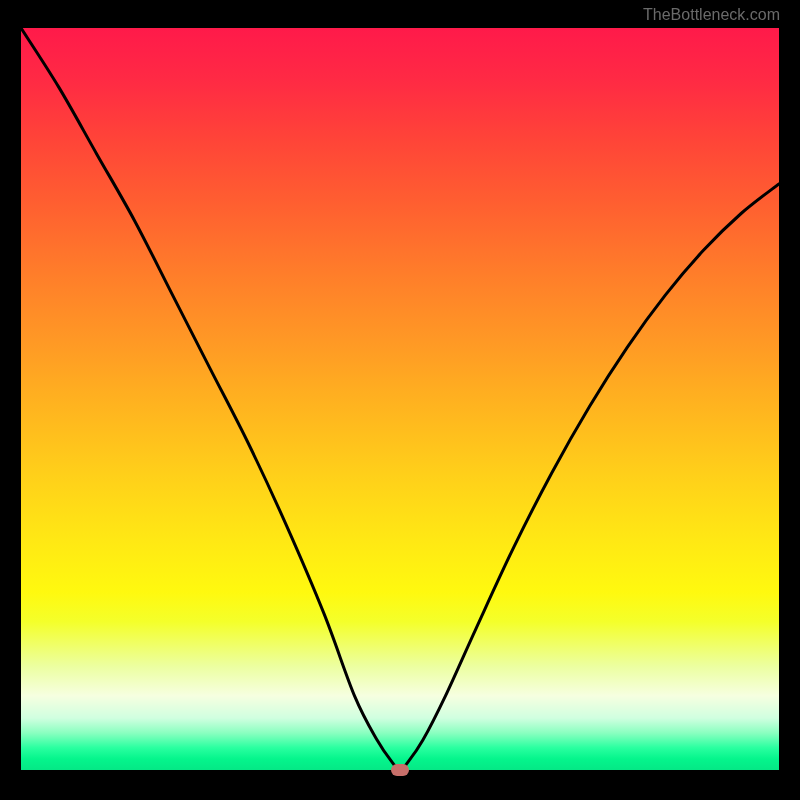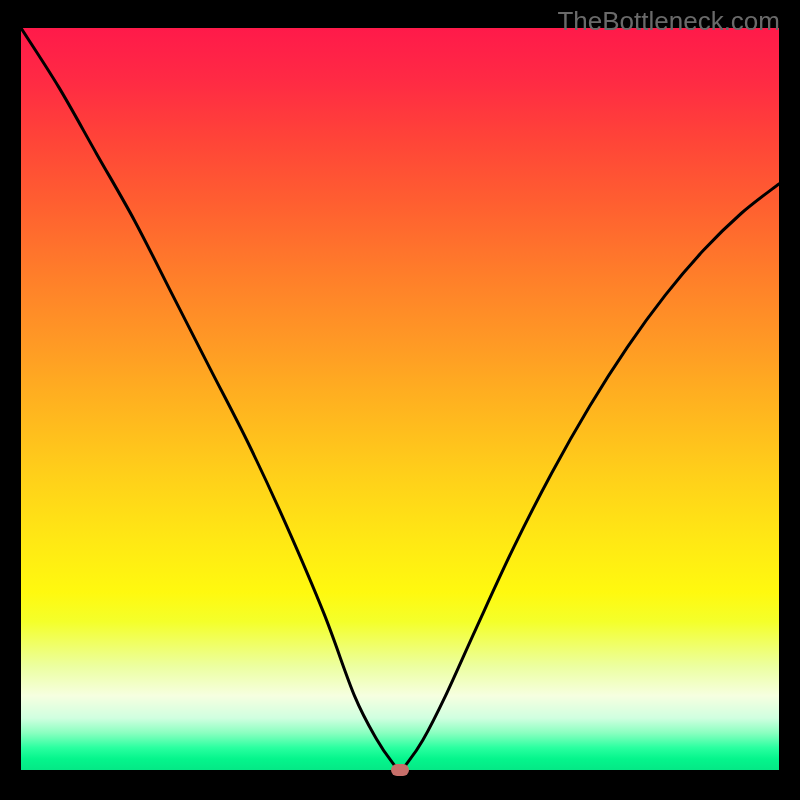--- a/index.html
+++ b/index.html
@@ -9,21 +9,21 @@
     height: 800px;
     background: #000;
     position: relative;
     font-family: Arial, sans-serif;
   }
   .watermark {
     position: absolute;
     top: 6px;
     right: 20px;
     color: #6a6a6a;
-    font-size: 26px;
+    font-size: 16px;
     font-weight: 500;
     z-index: 10;
   }
   .plot-frame {
     position: absolute;
     left: 21px;
     top: 28px;
     width: 758px;
     height: 742px;
     background: #000;

